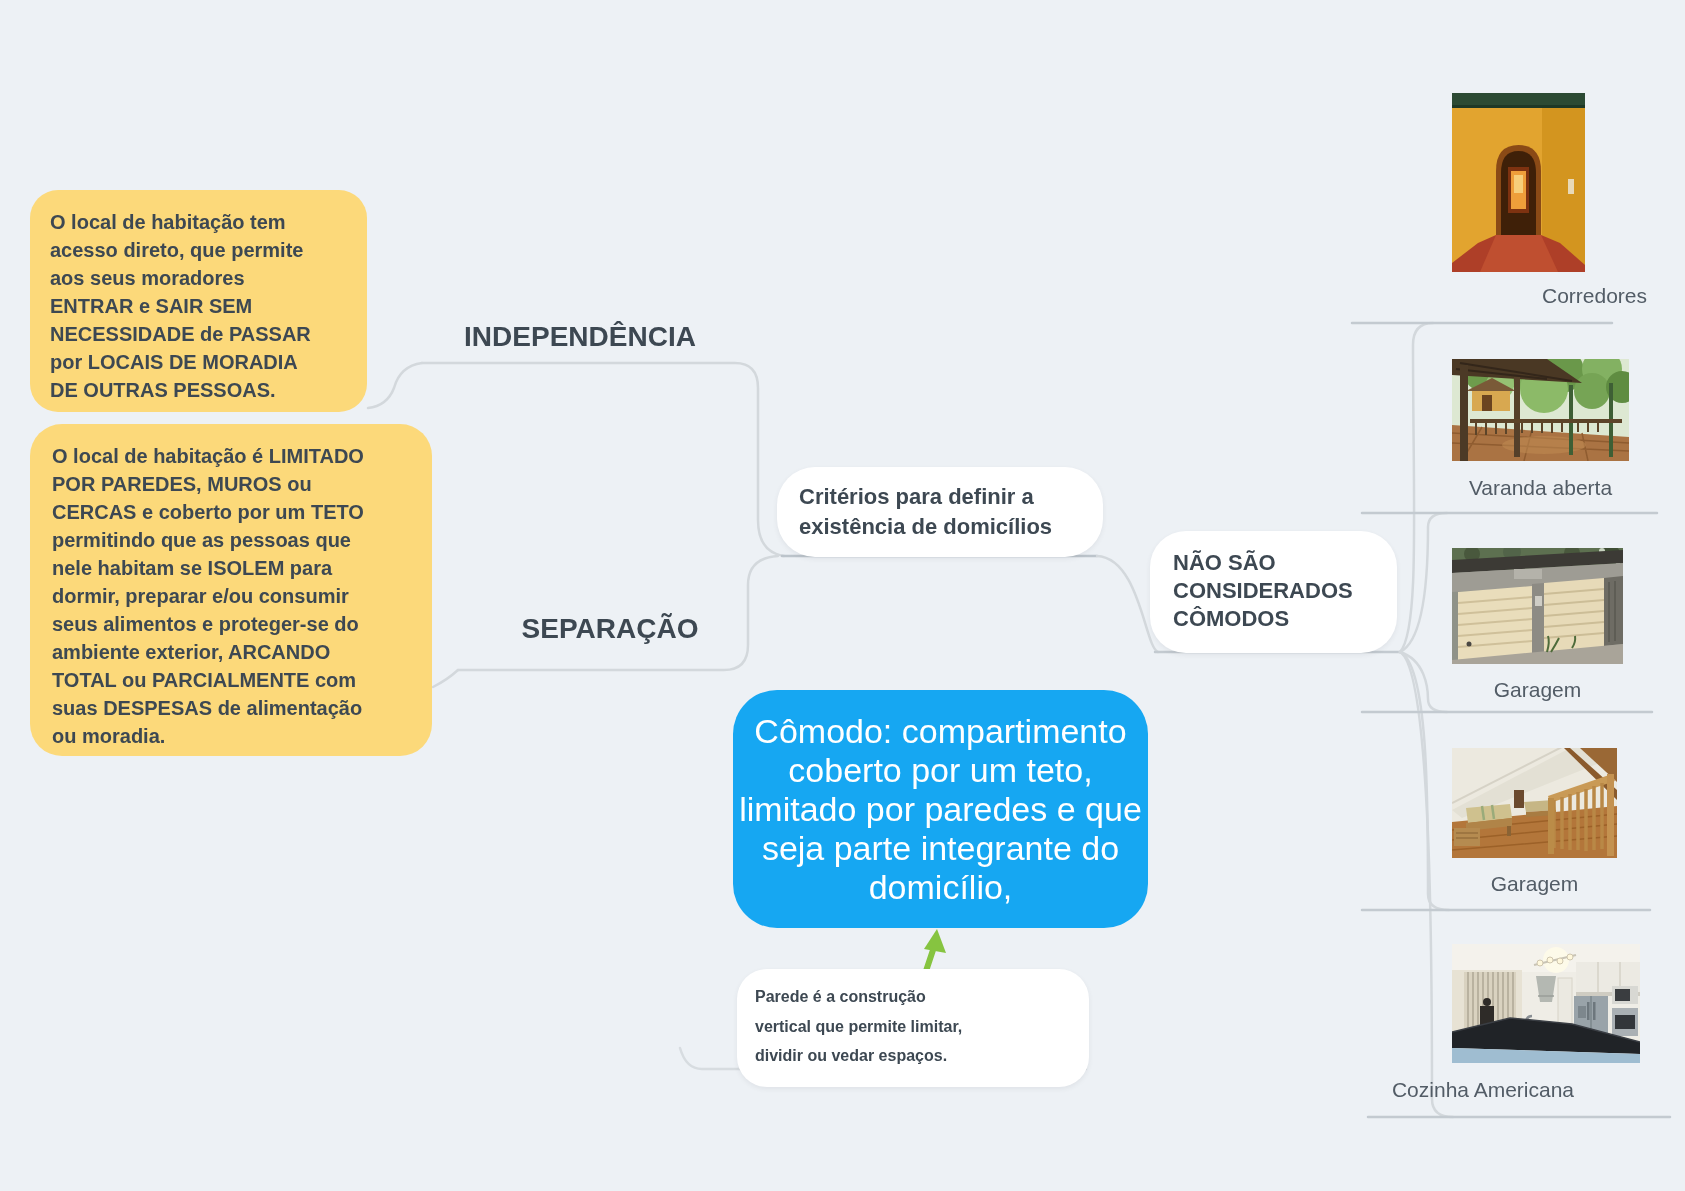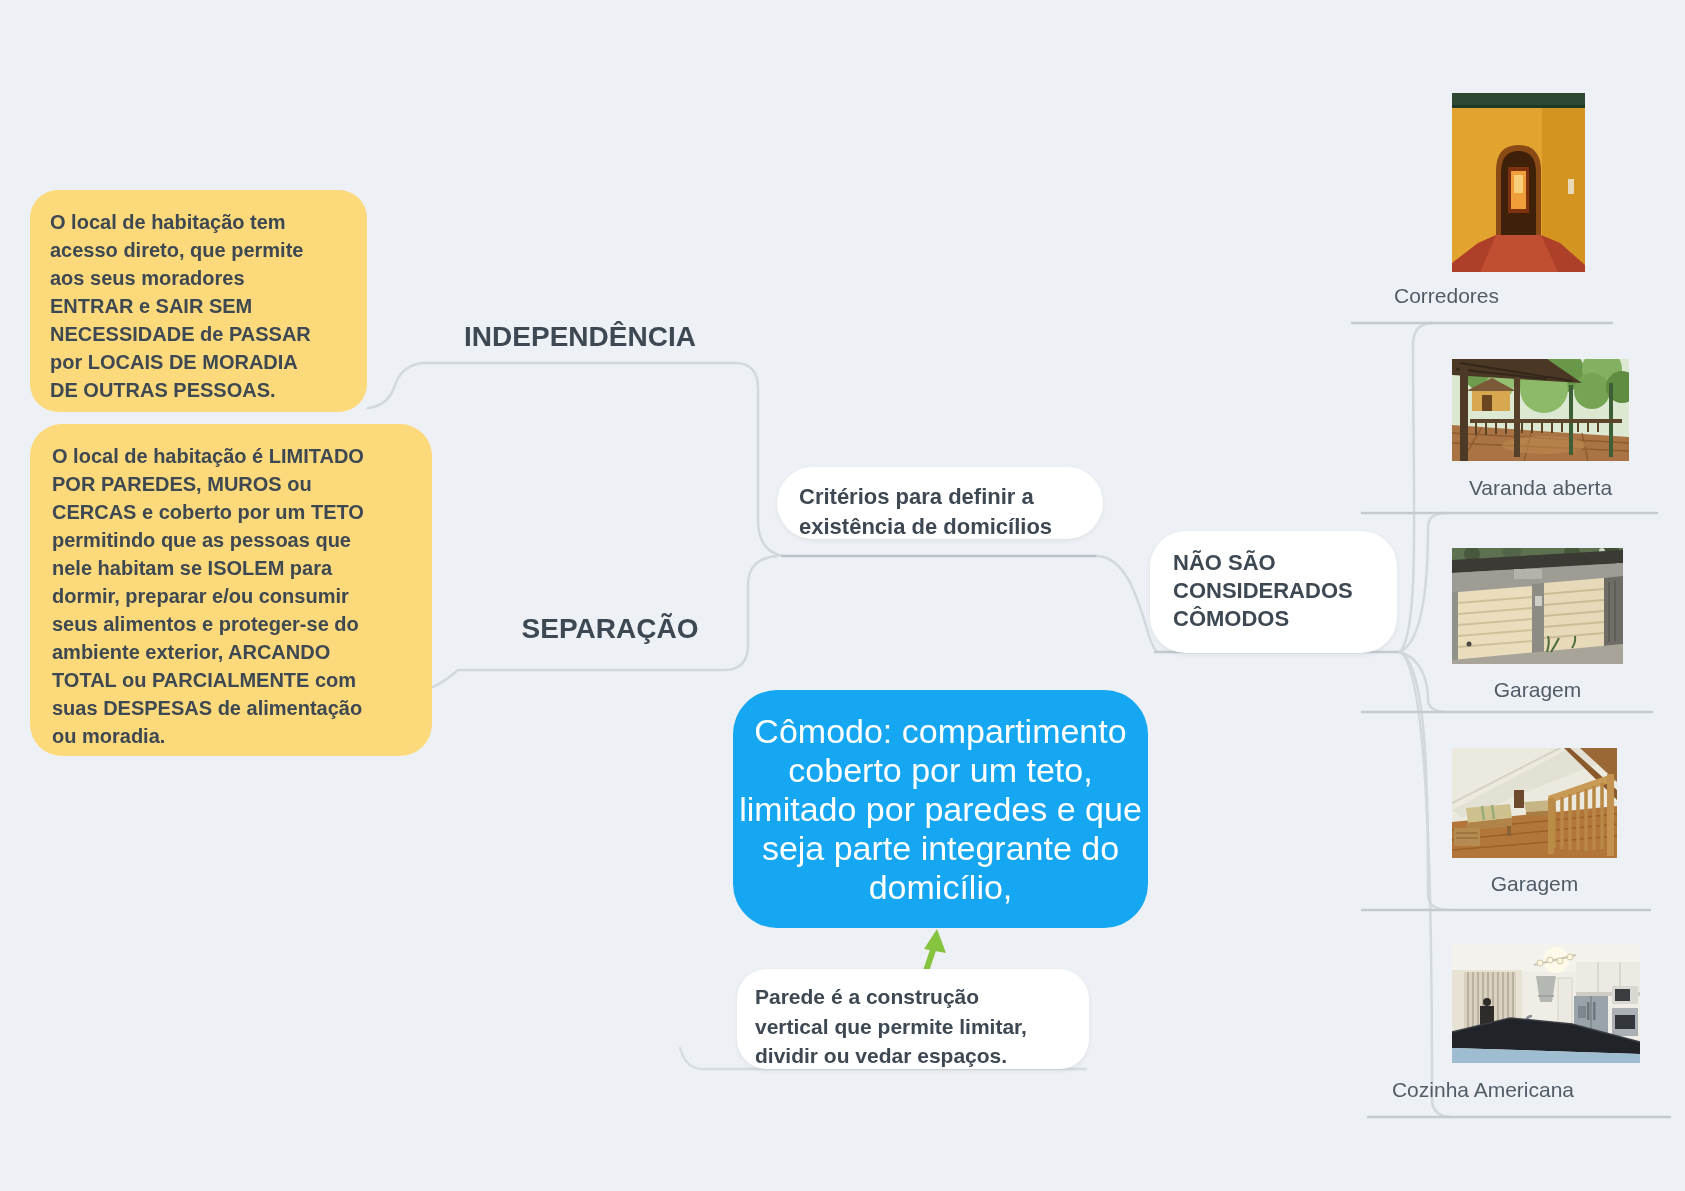--- a/index.html
+++ b/index.html
@@ -7,28 +7,28 @@
   .canvas{position:relative;width:1685px;height:1191px;background:#edf1f5;overflow:hidden;}
   svg.lines{position:absolute;left:0;top:0;}
   .node{position:absolute;box-sizing:border-box;white-space:pre-line;color:#3d4852;}
   .yellow{background:#fcd97a;}
   .white{background:#ffffff;box-shadow:0 2px 5px rgba(60,70,80,0.08);}
   #note1{left:30px;top:190px;width:337px;height:222px;border-radius:28px;padding:18px 20px;font-size:20px;line-height:28px;font-weight:bold;}
   #note2{left:30px;top:424px;width:402px;height:332px;border-radius:32px;padding:18px 22px;font-size:20px;line-height:28px;font-weight:bold;}
   .branch-label{position:absolute;font-weight:bold;color:#3d4852;font-size:28px;text-align:center;}
   #lbl-ind{left:430px;top:321px;width:300px;}
   #lbl-sep{left:470px;top:613px;width:280px;}
-  #root{left:777px;top:467px;width:326px;height:72px;border-radius:38px;padding:15px 20px 0 22px;font-size:22px;line-height:30px;font-weight:bold;}
+  #root{left:777px;top:467px;width:326px;height:90px;border-radius:38px;padding:15px 20px 0 22px;font-size:22px;line-height:30px;font-weight:bold;}
   #naosao{left:1150px;top:531px;width:247px;height:122px;border-radius:36px;padding:18px 20px 16px 23px;font-size:22px;line-height:28px;font-weight:bold;}
   #comodo{left:733px;top:690px;width:415px;height:238px;border-radius:44px;background:#16a7f2;color:#ffffff;
           font-size:34px;line-height:39px;font-weight:300;text-align:center;display:flex;align-items:center;justify-content:center;}
-  #parede{left:737px;top:969px;width:352px;height:100px;border-radius:30px;padding:13px 16px 0 18px;font-size:21px;line-height:29.5px;font-weight:bold;}
+  #parede{left:737px;top:969px;width:352px;height:118px;border-radius:30px;padding:13px 16px 0 18px;font-size:16px;line-height:29.5px;font-weight:bold;}
   .photo{position:absolute;display:block;}
   .caption{position:absolute;font-size:21px;color:#525c66;text-align:center;}
-  #cap1{left:1380px;top:284px;width:133px;}
+  #cap1{left:1528px;top:284px;width:133px;}
   #cap2{left:1452px;top:476px;width:177px;}
   #cap3{left:1452px;top:678px;width:171px;}
   #cap4{left:1452px;top:872px;width:165px;}
   #cap5{left:1389px;top:1078px;width:188px;}
 </style>
 </head>
 <body>
 
 <div class="canvas">
 

